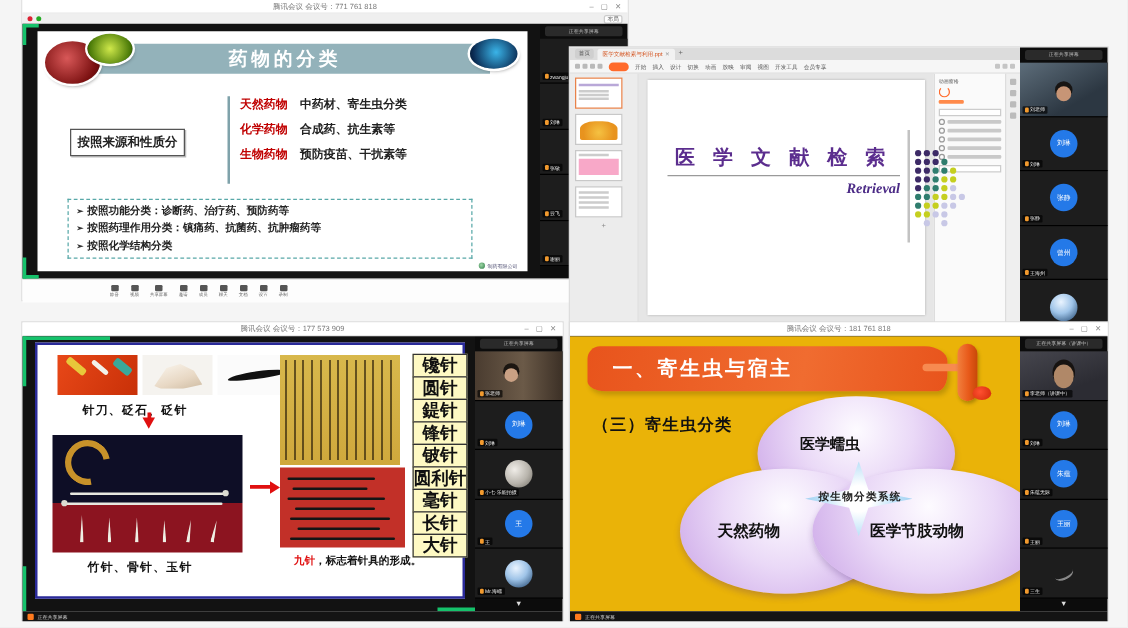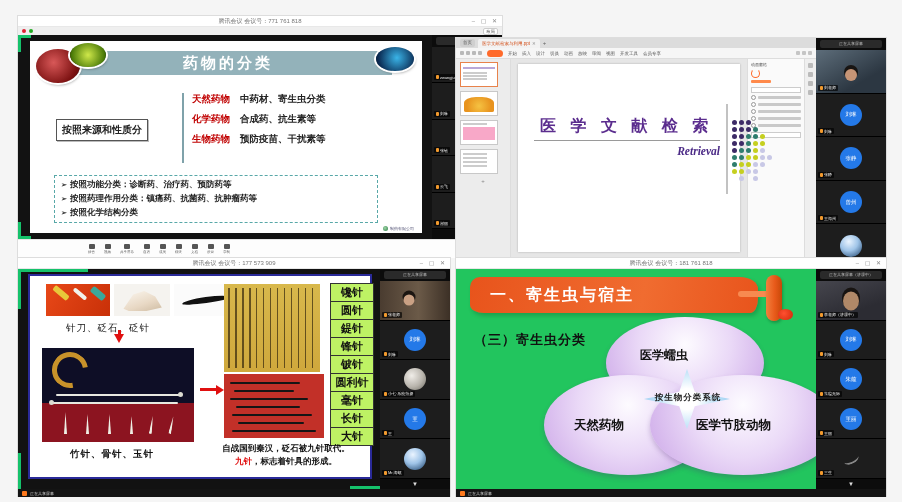--- a/index.html
+++ b/index.html
@@ -112,61 +112,61 @@
   .statusbar .zslider{width:22px;height:1.5px;background:#bbb;position:relative;}
   .statusbar .zslider b{position:absolute;left:9px;top:-1.5px;width:4px;height:4px;border-radius:50%;background:#999;}
   
   .q3slide{position:absolute;left:10px;top:5px;right:8px;bottom:10px;background:#fff;border:2px solid #2a2a99;}
   .q3imgred{position:absolute;left:16px;top:8px;width:64px;height:32px;background:linear-gradient(120deg,#e84818,#c83008);}
   .sliver{position:absolute;border-radius:2px;}
   .q3stone{position:absolute;left:84px;top:8px;width:56px;height:32px;background:#f5f3ef;}
   .q3stone .rock{position:absolute;left:6px;top:6px;right:6px;bottom:4px;background:linear-gradient(160deg,#fdfaf4,#e8d8c4 60%,#cbb89e);clip-path:polygon(8% 85%,30% 20%,55% 5%,80% 30%,95% 80%,60% 95%,20% 95%);}
   .q3black{position:absolute;left:144px;top:8px;width:66px;height:32px;background:#fbfbfb;}
   .q3black .bn{position:absolute;left:8px;top:13px;width:48px;height:6px;background:#111;border-radius:50% 50% 50% 50%/60% 60% 40% 40%;transform:rotate(-8deg);}
-  .q3cap1{position:absolute;left:36px;top:46px;font-size:9.5px;font-weight:normal;color:#111;letter-spacing:1px;}
+  .q3cap1{position:absolute;left:36px;top:46px;font-size:9.5px;font-weight:bold;color:#111;letter-spacing:1px;}
   .q3arrowdown{position:absolute;left:84px;top:58px;width:0;height:0;border-left:5px solid transparent;border-right:5px solid transparent;border-top:9px solid #e01010;}
   .q3arrowdown::before{content:"";position:absolute;left:-1.5px;top:-13px;width:3px;height:5px;background:#e01010;}
   .q3photo{position:absolute;left:12px;top:72px;width:152px;height:94px;background:linear-gradient(#0e0e26 0 58%,#8c1420 58% 100%);}
   .q3photo .gold{position:absolute;left:10px;top:4px;width:26px;height:26px;border:5px solid #c8922a;border-radius:50%;border-right-color:transparent;transform:rotate(35deg);}
   .q3photo .ndl{position:absolute;height:2px;background:#e8e8e0;border-radius:1px;}
   .q3photo .knob{position:absolute;width:5px;height:5px;border-radius:50%;background:#dcdcd2;}
   .q3photo .sl{position:absolute;width:3px;background:#efefe4;clip-path:polygon(50% 0,100% 100%,0 100%);}
   .q3cap2{position:absolute;left:40px;top:172px;font-size:9.5px;font-weight:bold;color:#111;letter-spacing:1px;}
   .q3arrowright{position:absolute;left:170px;top:112px;width:16px;height:3px;background:#e01010;}
   .q3arrowright::after{content:"";position:absolute;right:-8px;top:-3.5px;border-top:5px solid transparent;border-bottom:5px solid transparent;border-left:8px solid #e01010;}
   .q3book{position:absolute;left:194px;top:8px;width:96px;height:88px;background:linear-gradient(#d8b84c,#cfa83c);}
   .q3book .cols{position:absolute;inset:4px;background:repeating-linear-gradient(90deg,rgba(40,28,8,.65) 0 1.5px,transparent 1.5px 7px);}
   .q3red{position:absolute;left:194px;top:98px;width:100px;height:64px;background:#c23028;}
   .q3red .bl{position:absolute;height:2px;background:#151515;border-radius:1px;}
   .q3cells{position:absolute;left:300px;top:8px;width:44px;display:flex;flex-direction:column;}
-  .q3cell{height:17px;border:1px solid #333;margin-top:-1px;background:#bef264;display:flex;align-items:center;justify-content:center;font-size:11px;font-weight:bold;color:#111;}
+  .q3cell{height:17px;border:1px solid #333;margin-top:-1px;background:#fef9c3;display:flex;align-items:center;justify-content:center;font-size:14px;font-weight:bold;color:#111;}
   .q3text{position:absolute;left:168px;top:166px;width:176px;text-align:center;font-size:8.5px;font-weight:bold;color:#111;line-height:1.5;}
   .q3text .red{color:#e01010;}
   .sharebar{height:8px;background:#141414;display:flex;align-items:center;gap:3px;padding:0 4px;}
   .sharebar .oic{width:5px;height:5px;background:#ff7a1e;border-radius:1px;}
   .sharebar .st{font-size:4px;color:#ccc;white-space:nowrap;}
   
-  .q4slide{position:absolute;inset:0;background:#22c55e;}
+  .q4slide{position:absolute;inset:0;background:#eab308;}
   .q4banner{position:absolute;left:14px;top:8px;width:268px;height:36px;background:linear-gradient(100deg,#e8541c,#f06c30 60%,#e8541c);border-radius:10px 18px 8px 14px/10px 12px 14px 8px;display:flex;align-items:center;padding-left:20px;color:#fff;font-weight:bold;font-size:16px;letter-spacing:2px;box-shadow:2px 3px 4px rgba(0,0,0,.18);}
   .q4scrollbar{position:absolute;left:282px;top:22px;width:34px;height:6px;background:#f0order;background:#f78a50;border-radius:3px;}
   .q4scroll{position:absolute;left:310px;top:6px;width:16px;height:46px;background:linear-gradient(90deg,#f2803e,#e85a1a 55%,#c74808);border-radius:8px;box-shadow:1px 2px 3px rgba(0,0,0,.25);}
   .q4scrollcap{position:absolute;left:322px;top:40px;width:15px;height:11px;background:radial-gradient(circle at 40% 40%,#ff5030,#d02808);border-radius:50%;}
   .q4sub{position:absolute;left:18px;top:62px;font-size:13px;font-weight:bold;color:#111;letter-spacing:1px;}
   .venn{position:absolute;left:88px;top:48px;width:268px;height:168px;}
   .vellipse{position:absolute;border-radius:50%;background:radial-gradient(circle at 50% 30%,#fdfbff 0%,#ead9f7 45%,#c9a2e6 100%);box-shadow:0 3px 5px rgba(80,40,120,.25);}
   .vlab{position:absolute;font-weight:bold;color:#111;white-space:nowrap;}
   .vstar{position:absolute;left:100px;top:52px;width:86px;height:60px;background:radial-gradient(circle,#ffffff 20%,#bfe2f8 55%,#8fc6ee);clip-path:polygon(50% 0,59% 38%,100% 50%,59% 62%,50% 100%,41% 62%,0 50%,41% 38%);}
   .vstarlab{position:absolute;left:76px;top:75px;width:136px;text-align:center;font-size:8.5px;font-weight:bold;color:#222;letter-spacing:1px;}
 </style>
 </head>
 <body>
 
 <div id="canvas">
 
-  <div class="quad q1" style="left:18px;top:16px;width:484px;height:240px;">
+  <div class="quad q1" style="left:18px;top:0;width:484px;height:240px;">
     <div class="titlebar">
       <span class="ttl">腾讯会议 会议号：771 761 818</span>
       <span class="wc">– ▢ ✕</span>
     </div>
     <div class="substrip">
       <span class="dotr"></span>
       <span class="dotg"></span>
       <span class="layoutbox">布局</span>
     </div>
     <div class="meetbody" style="height:204px;">
@@ -588,21 +588,20 @@
             <div class="q3cell">圆针</div>
             <div class="q3cell">鍉针</div>
             <div class="q3cell">锋针</div>
             <div class="q3cell">铍针</div>
             <div class="q3cell">圆利针</div>
             <div class="q3cell">毫针</div>
             <div class="q3cell">长针</div>
             <div class="q3cell">大针</div>
           </div>
           <div class="q3text">
-            <div>自战国到秦汉，砭石被九针取代。</div>
             <div><span class="red">九针</span><span>，标志着针具的形成。</span></div>
           </div>
         </div>
       </div>
       <div class="sidebar">
         <div class="sb-head">
             <span class="pill">正在共享屏幕</span>
           </div>
         <div class="tiles" style="flex:1;display:flex;flex-direction:column;">
             <div class="tile video" style="flex: 1 1 0%;">

